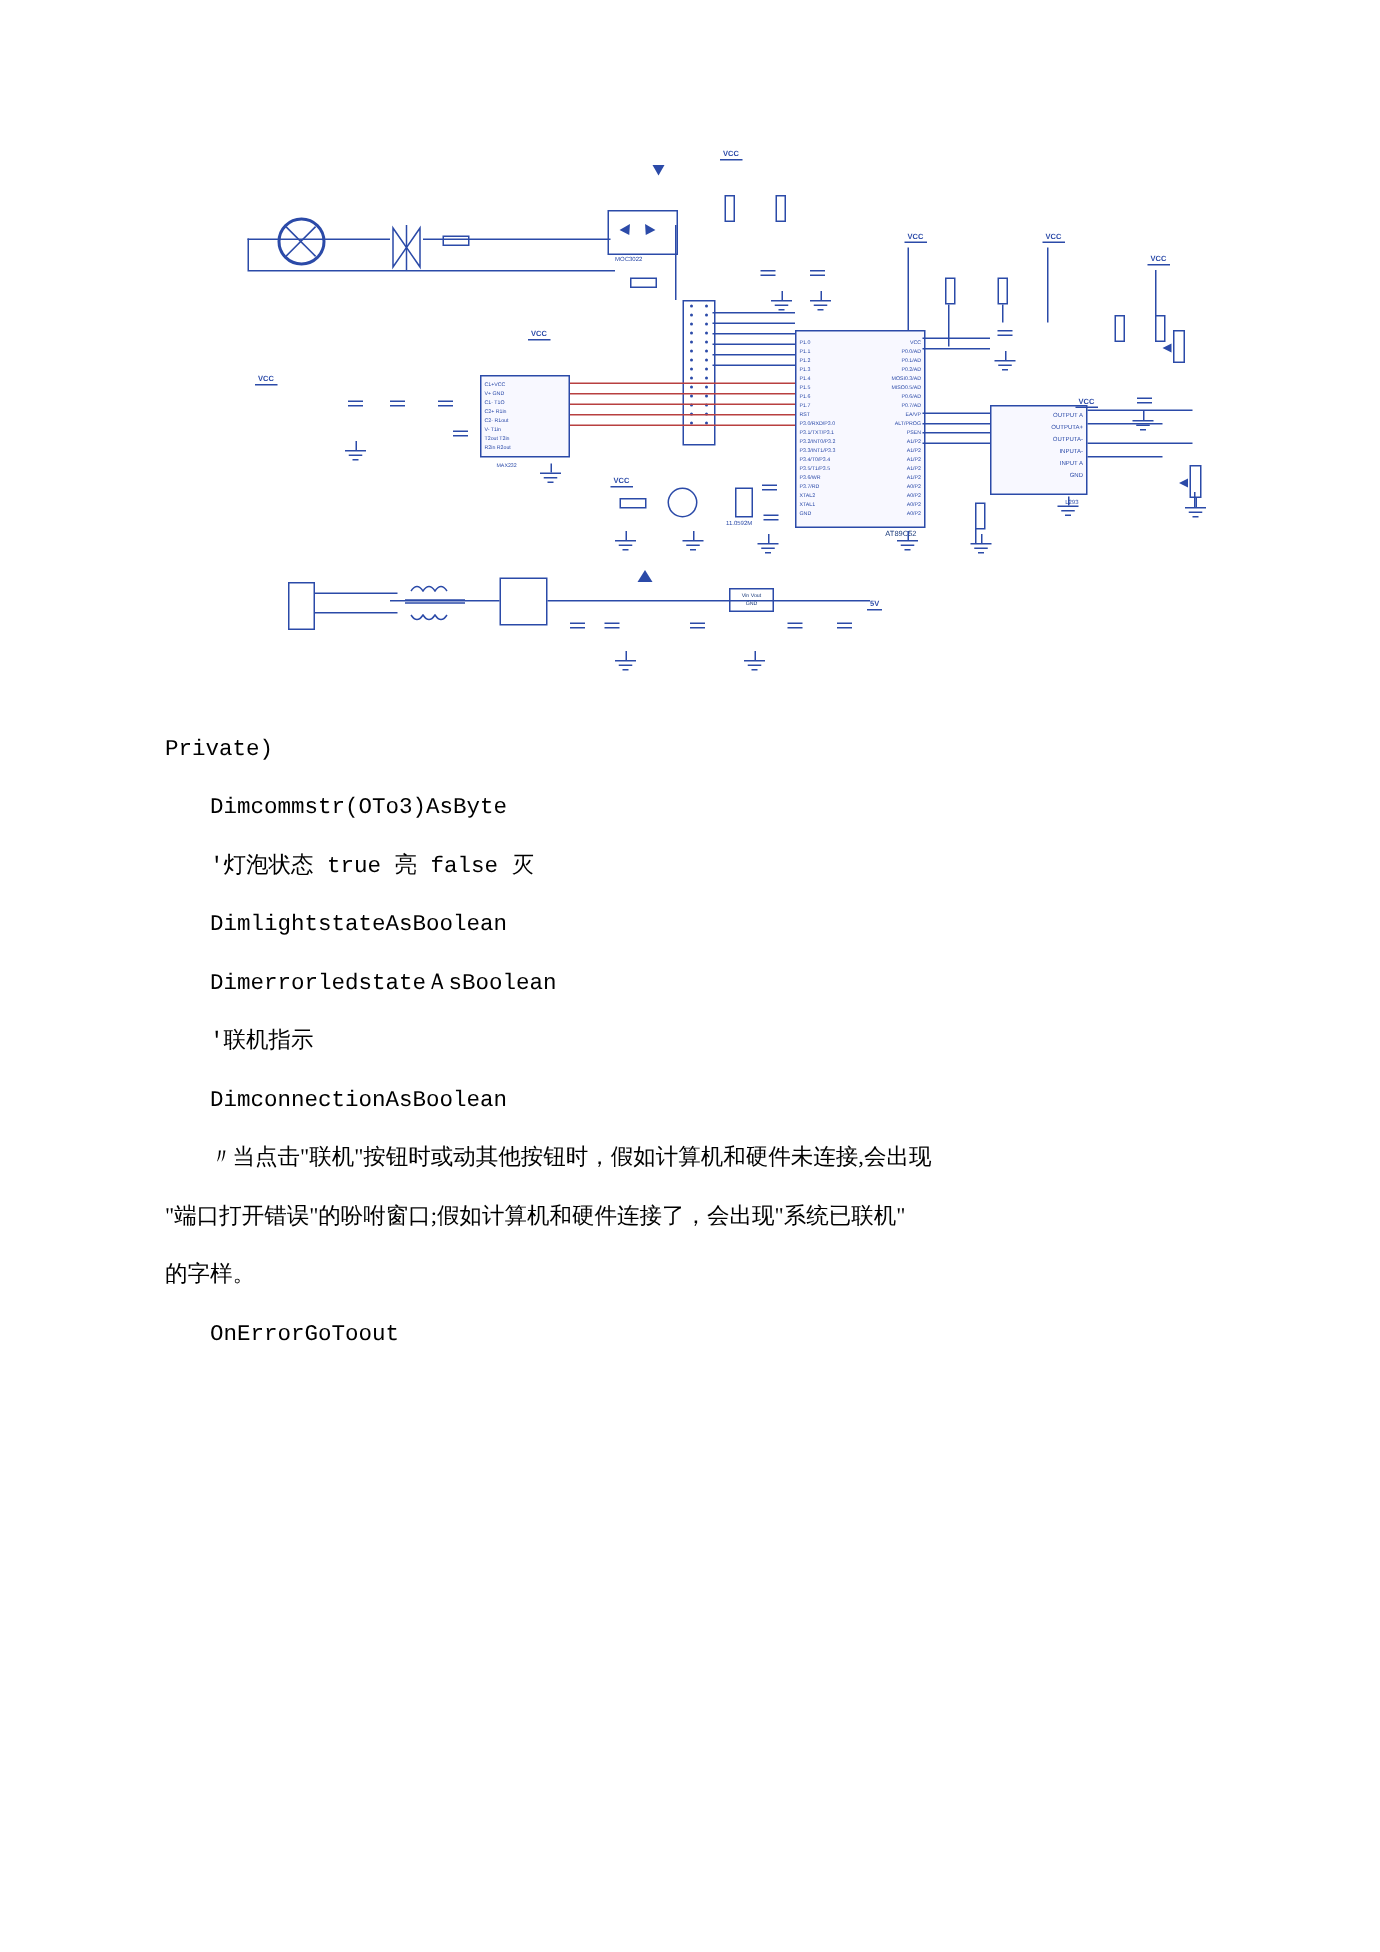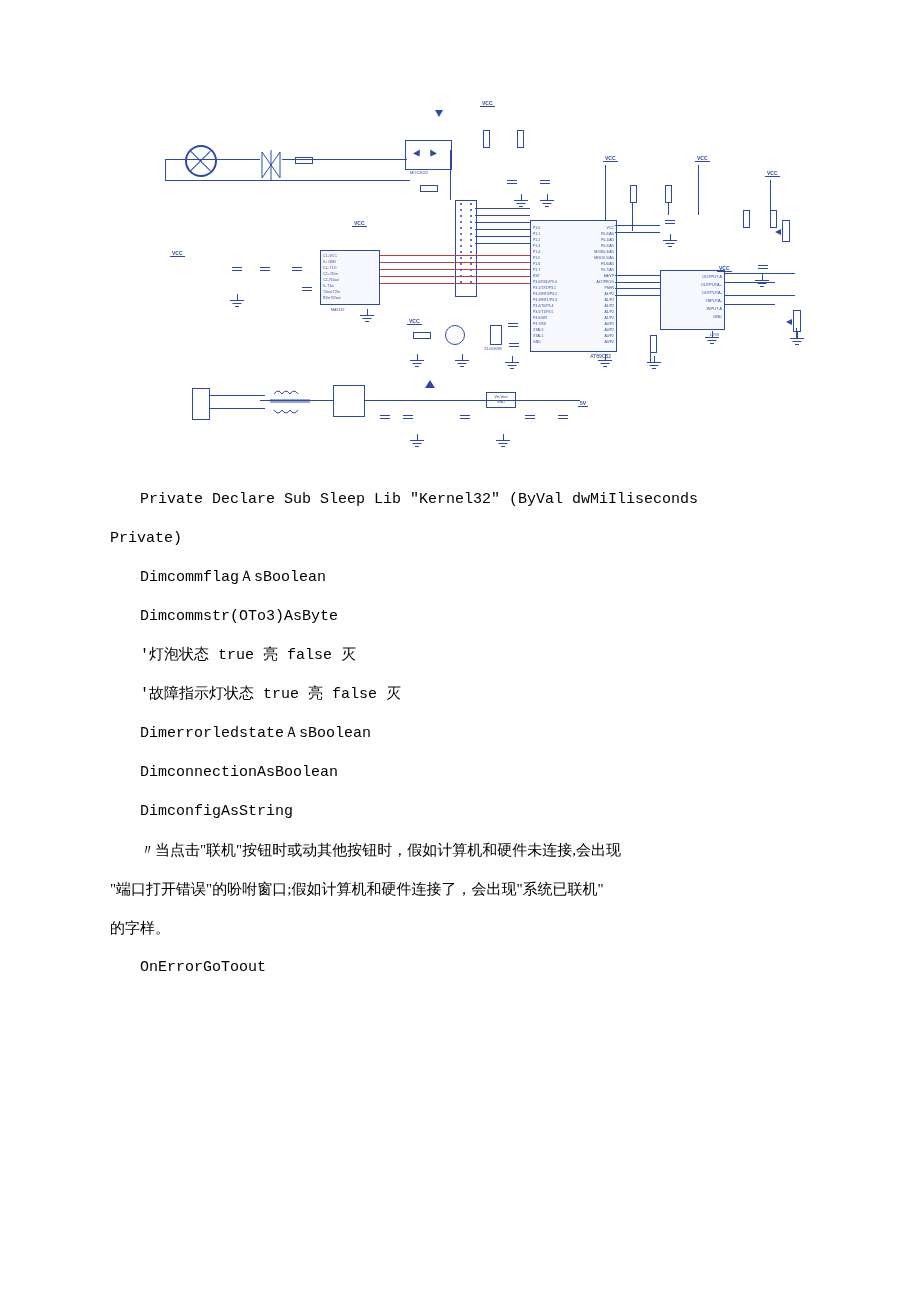--- a/index.html
+++ b/index.html
@@ -536,28 +536,26 @@
           <line x1="0" y1="12" x2="40" y2="12" stroke="#2b4aa8"></line>
           <line x1="0" y1="10" x2="40" y2="10" stroke="#2b4aa8"></line>
         </svg>
     </div>
 
     <div class="comp-box" style="left:223px;top:285px;width:30px;height:30px;transform:rotate(0deg)"></div>
 
   </div>
 
   <div class="code-block">
-    <p class="code-line">Private Declare Sub Sleep Lib "Kernel32" (ByVal dwMiIliseconds</p>
     <p class="code-line continuation">Private)</p>
-    <p class="code-line">DimcommflagＡsBoolean</p>
     <p class="code-line">Dimcommstr(OTo3)AsByte</p>
     <p class="code-line">'灯泡状态 true 亮 false 灭</p>
-    <p class="code-line">'故障指示灯状态 true 亮 false 灭</p>
+    <p class="code-line">DimlightstateAsBoolean</p>
     <p class="code-line">DimerrorledstateＡsBoolean</p>
+    <p class="code-line">'联机指示</p>
     <p class="code-line">DimconnectionAsBoolean</p>
-    <p class="code-line">DimconfigAsString</p>
     <p class="prose-line">〃当点击"联机"按钮时或动其他按钮时，假如计算机和硬件未连接,会出现</p>
     <p class="prose-line continuation">"端口打开错误"的吩咐窗口;假如计算机和硬件连接了，会出现"系统已联机"</p>
     <p class="prose-line continuation">的字样。</p>
     <p class="code-line">OnErrorGoToout</p>
   </div>
 
 </div>
 
 </body></html>

